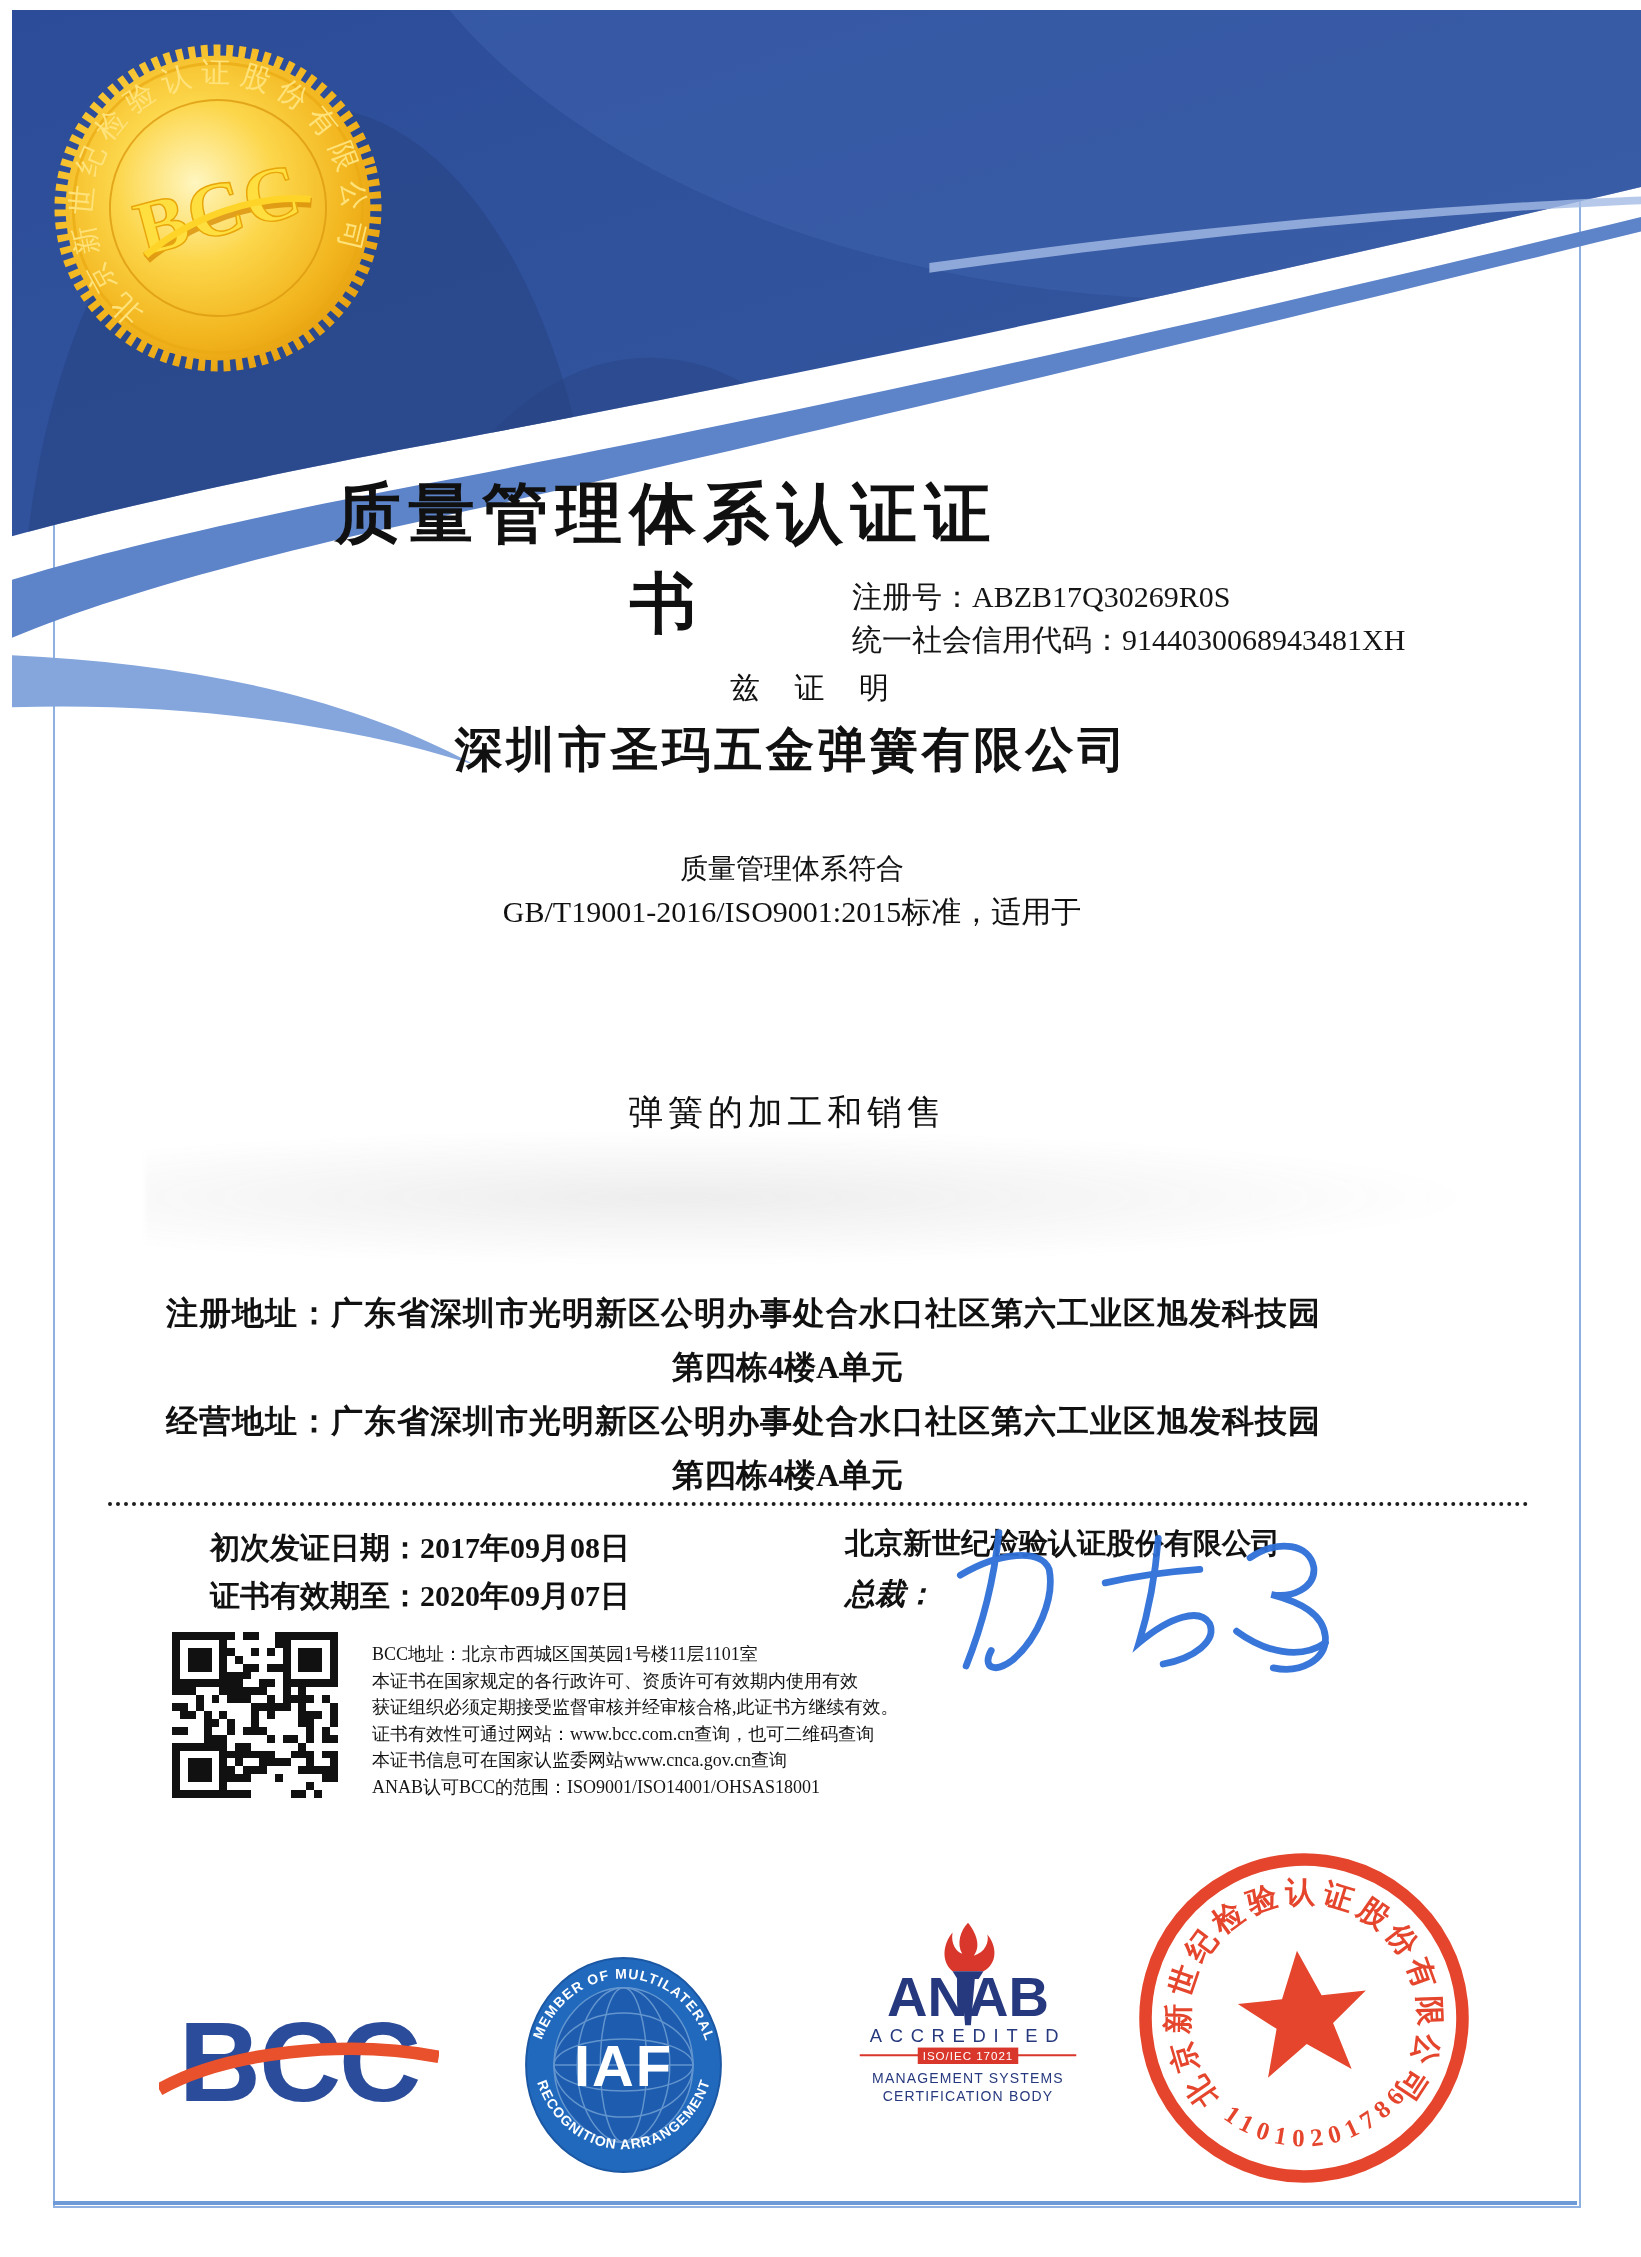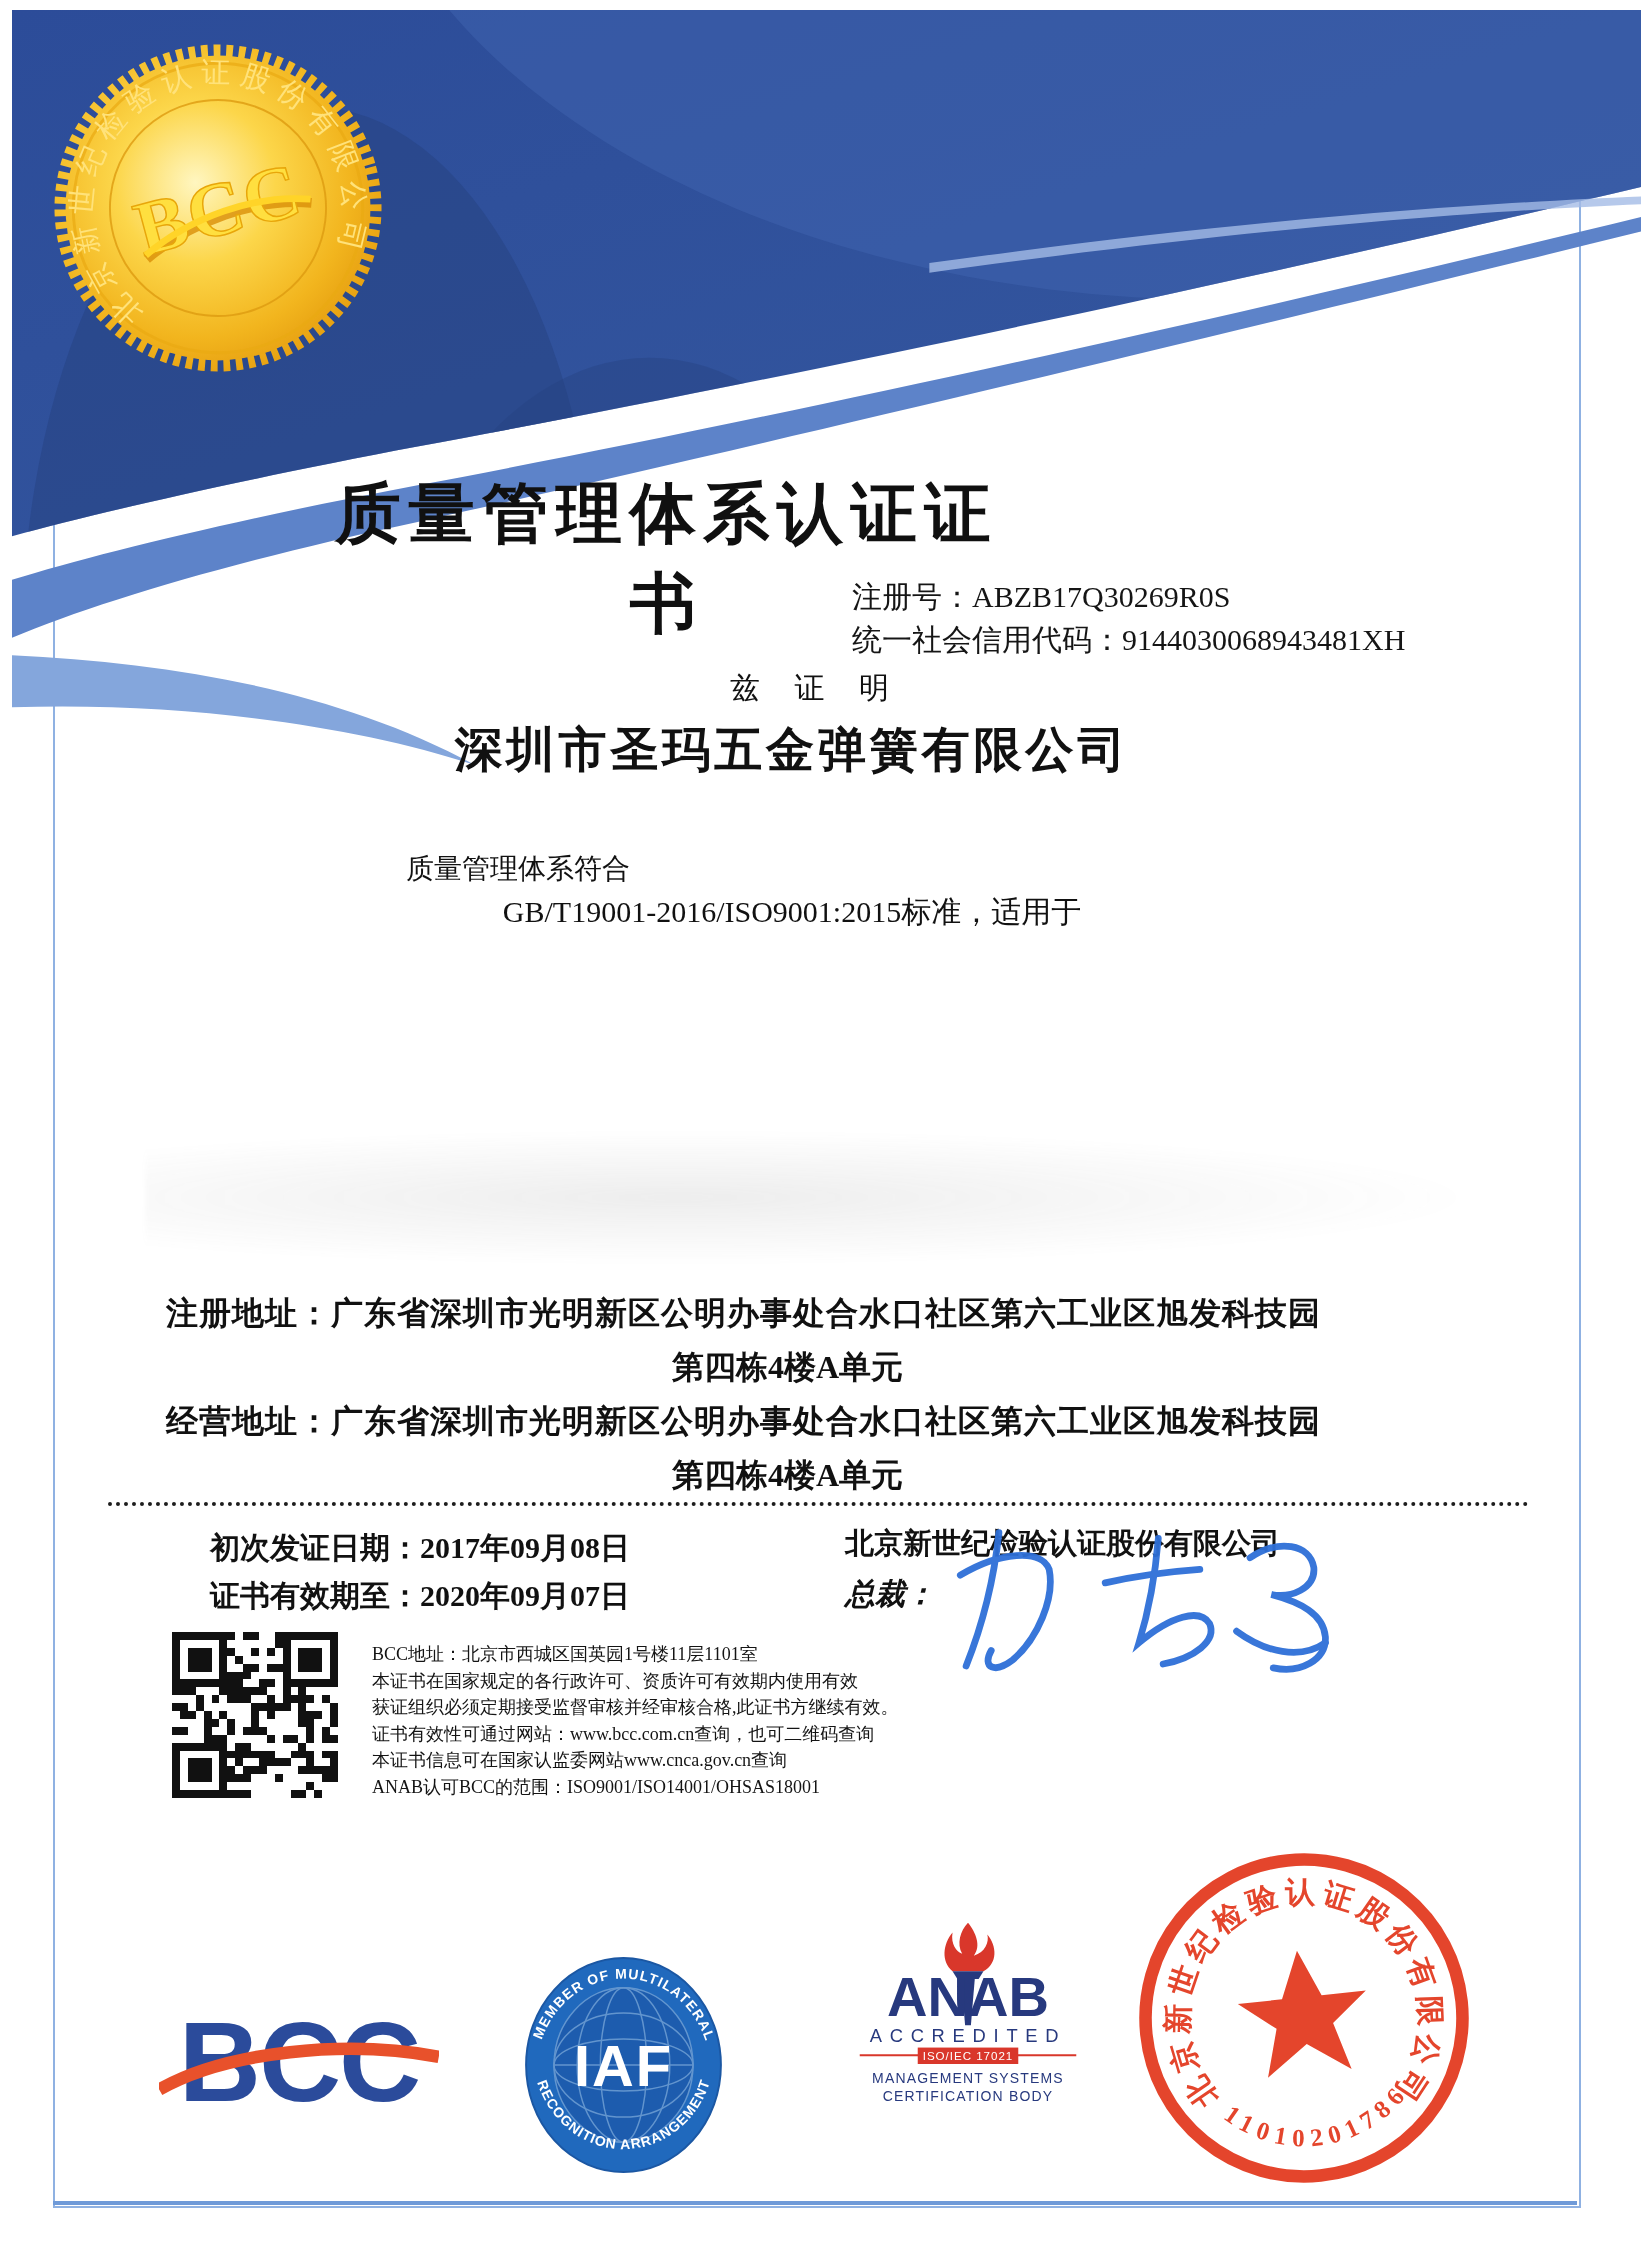--- a/index.html
+++ b/index.html
@@ -9,21 +9,21 @@
          border:2.9px solid #7ba3dd;z-index:0;opacity:.85;}
   .banner{position:absolute;left:11.6px;top:9.7px;width:1630px;height:792px;z-index:2;pointer-events:none;}
   .banner svg{display:block;}
   .medal{position:absolute;left:42px;top:24px;width:328px;height:348px;transform:rotate(-15deg);}
   .abs{position:absolute;z-index:3;}
   .title{left:319px;top:469px;width:695px;text-align:center;font-size:66px;font-weight:700;
          letter-spacing:7.7px;color:#101010;}
   .regblock{left:852px;top:575px;font-size:30px;line-height:43px;color:#151515;}
   .certify{left:730px;top:668px;font-size:30px;letter-spacing:13.5px;}
   .company{left:338px;top:718px;width:908px;text-align:center;font-size:48px;font-weight:600;letter-spacing:3.9px;}
-  .conf{left:406px;top:850px;width:772px;text-align:left;font-size:28px;}
+  .conf{left:406px;top:850px;width:772px;text-align:center;font-size:28px;}
   .std{left:406px;top:892px;width:772px;text-align:center;font-size:30px;}
   .scope{left:406px;top:1089px;width:763px;text-align:center;font-size:35px;letter-spacing:4.8px;}
   .addr1{left:166px;top:1292px;font-size:32px;font-weight:700;letter-spacing:1px;}
   .addr1b{left:406px;top:1346px;width:763px;text-align:center;font-size:32px;font-weight:700;}
   .addr2{left:166px;top:1400px;font-size:32px;font-weight:700;letter-spacing:1px;}
   .addr2b{left:406px;top:1454px;width:763px;text-align:center;font-size:32px;font-weight:700;}
   .dotline{left:108px;top:1502px;width:1421px;height:0;border-top:4.8px dotted #1d1d1d;}
   .dates{left:210px;top:1524px;font-size:30px;font-weight:600;line-height:48px;}
   .issuer{left:845px;top:1524px;font-size:29px;font-weight:600;}
   .president{left:845px;top:1574px;font-size:30px;font-weight:600;font-style:italic;}
@@ -101,20 +101,21 @@
 
   <div class="abs regblock">
     <div><span class="lbl">注册号：</span><span>ABZB17Q30269R0S</span></div>
     <div><span class="lbl">统一社会信用代码：</span><span>9144030068943481XH</span></div>
   </div>
 
   <div class="abs certify">兹 证 明</div>
   <div class="abs company">深圳市圣玛五金弹簧有限公司</div>
   <div class="abs conf">质量管理体系符合</div>
   <div class="abs std">GB/T19001-2016/ISO9001:2015标准，适用于</div>
+  <div class="abs scope">弹簧的加工和销售</div>
 
   <div class="abs addr1"><span>注册地址：</span><span>广东省深圳市光明新区公明办事处合水口社区第六工业区旭发科技园</span></div>
   <div class="abs addr1b">第四栋4楼A单元</div>
   <div class="abs addr2"><span>经营地址：</span><span>广东省深圳市光明新区公明办事处合水口社区第六工业区旭发科技园</span></div>
   <div class="abs addr2b">第四栋4楼A单元</div>
 
   <div class="abs dotline"></div>
 
   <div class="abs dates">
     <div><span>初次发证日期：</span><span>2017年09月08日</span></div>

